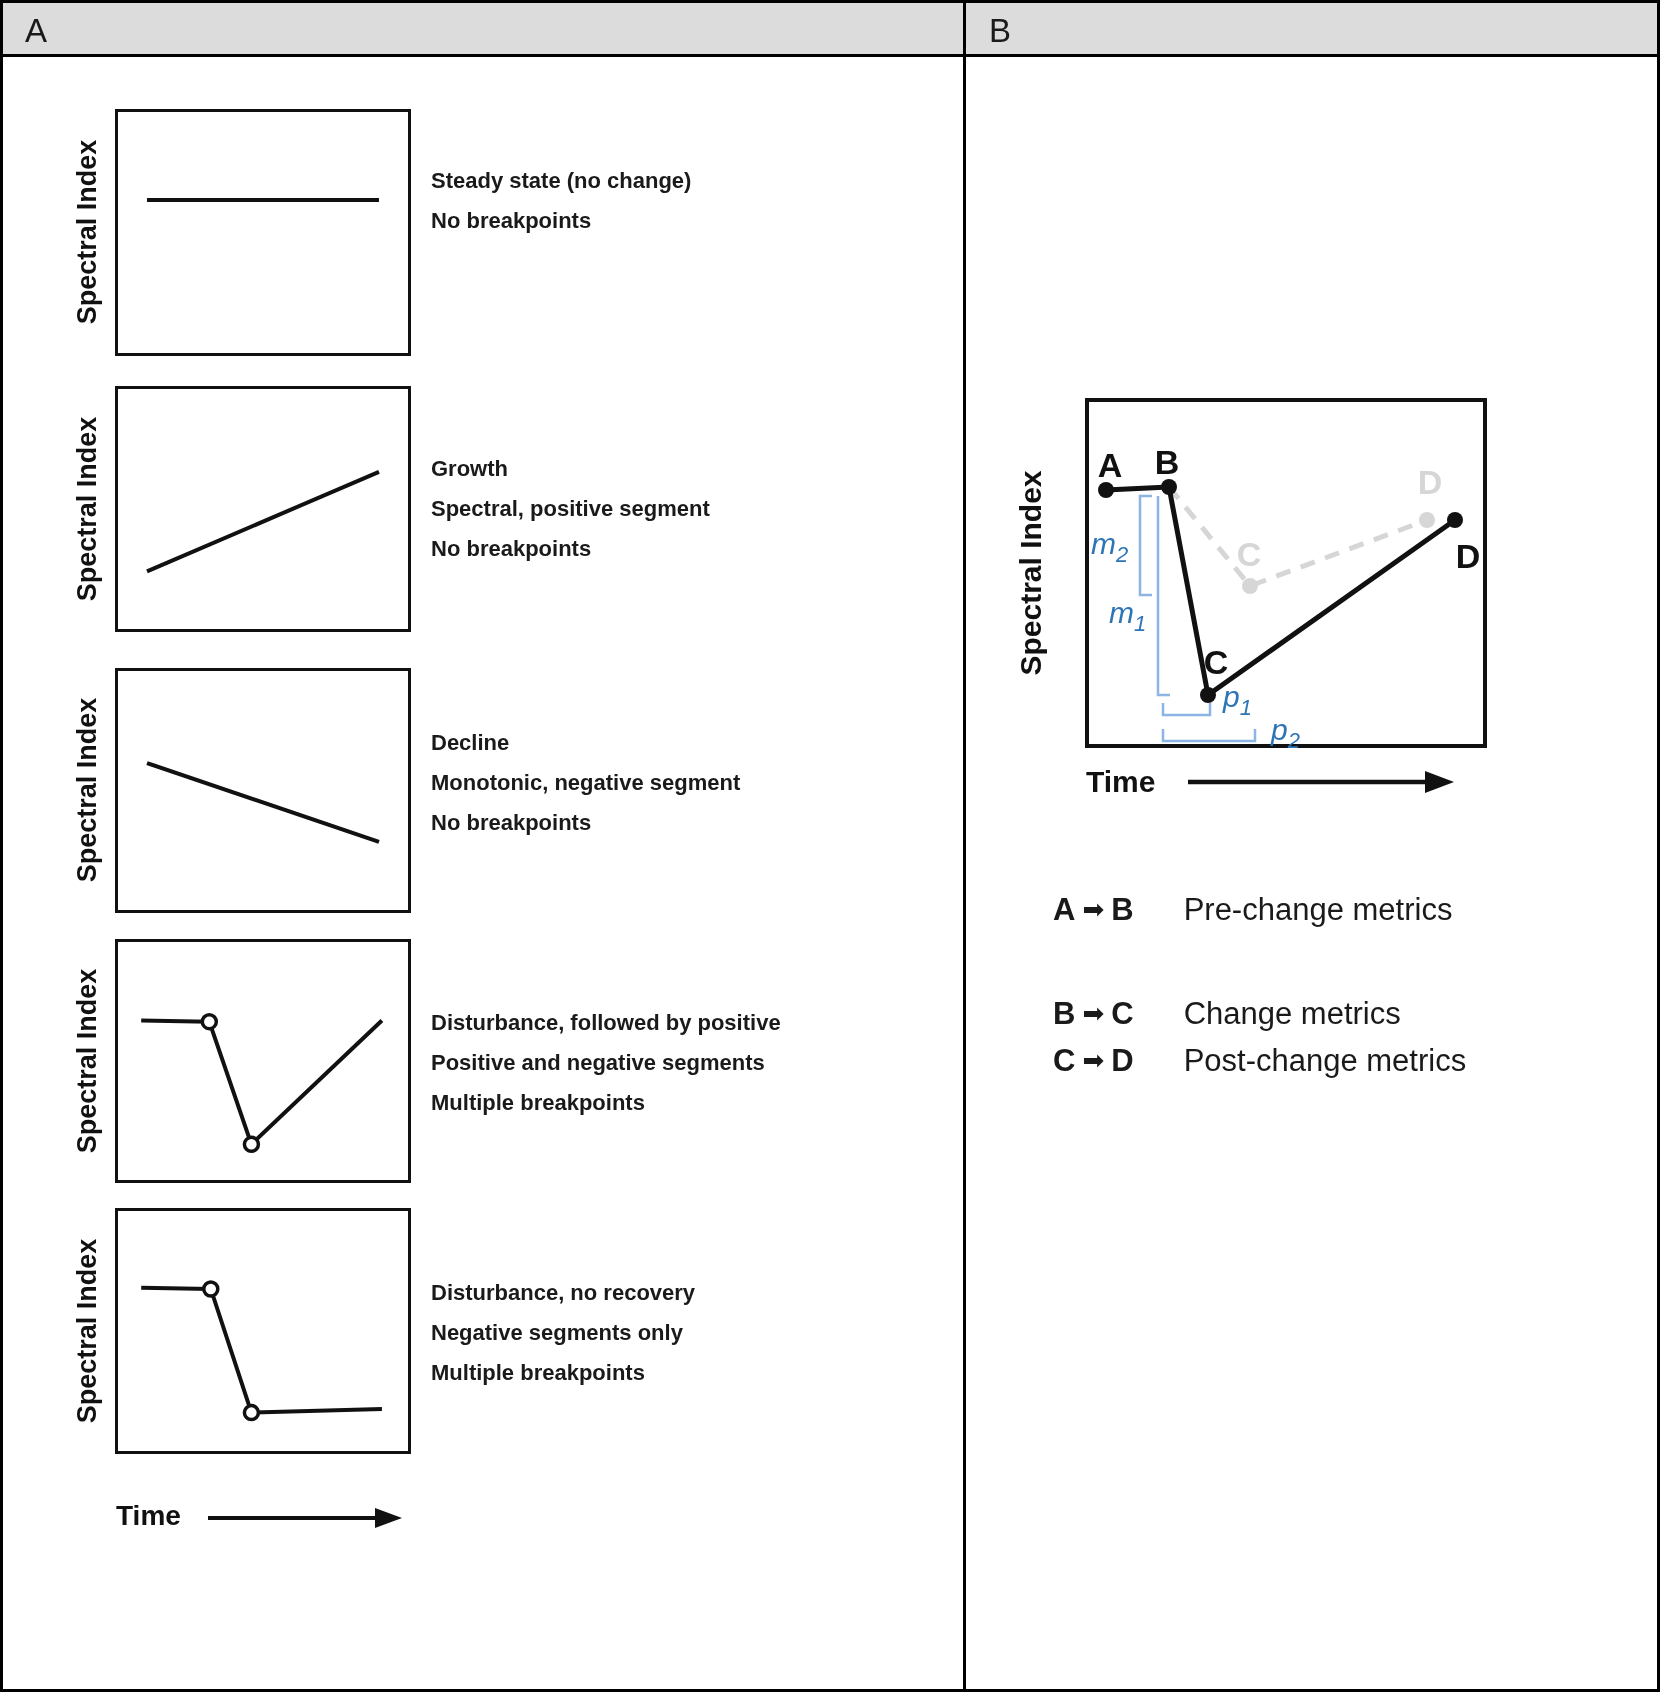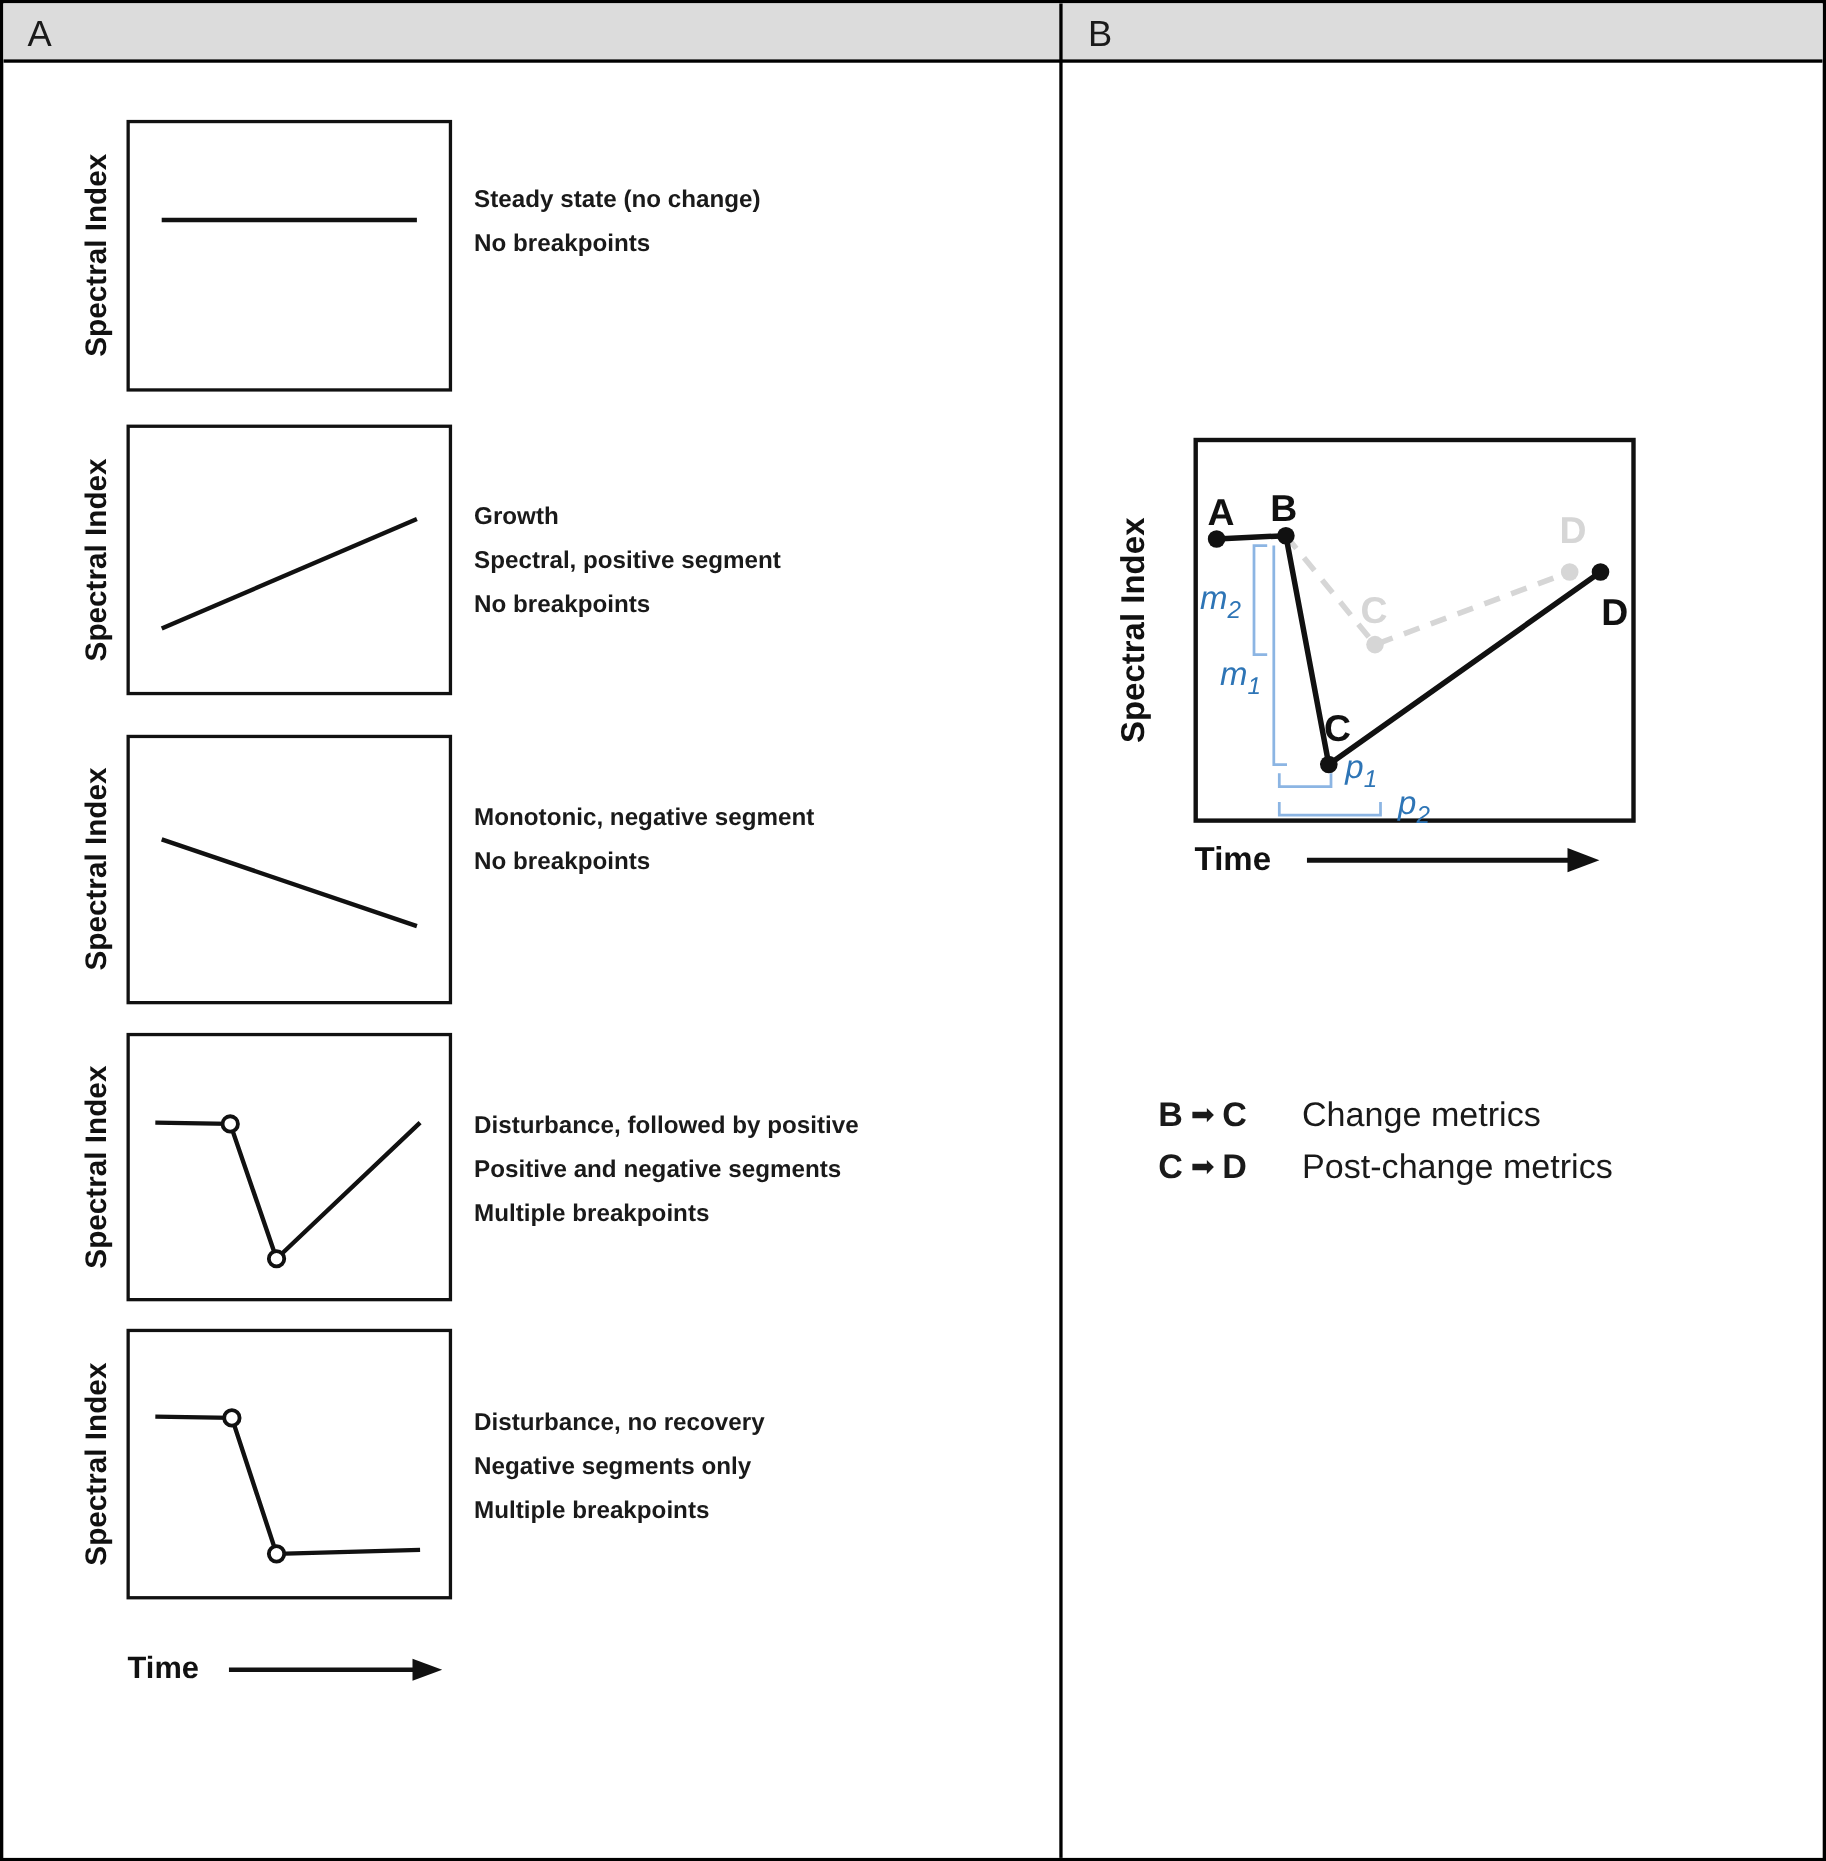--- a/index.html
+++ b/index.html
@@ -128,20 +128,21 @@
     <div>No breakpoints</div>
   </div>
 
   <div class="mini-box" style="top:665px;height:245px;">
     <svg class="mini" viewBox="0 0 290 240" preserveAspectRatio="none">
         <polyline points="29.0,92.4 261.0,171.6" class="traj"></polyline>
       </svg>
   </div>
   <div class="ylab" style="left:-39px;top:770px;">Spectral Index</div>
   <div class="desc-block" style="top:720px;">
+    <div>Decline</div>
     <div>Monotonic, negative segment</div>
     <div>No breakpoints</div>
   </div>
 
   <div class="mini-box" style="top:936px;height:244px;">
     <svg class="mini" viewBox="0 0 290 240" preserveAspectRatio="none">
         <polyline points="23.2,79.2 91.3,80.4 133.4,204.0 263.9,79.2" class="traj"></polyline>
         <circle cx="91.3" cy="80.4" r="7" class="bp"></circle>
         <circle cx="133.4" cy="204.0" r="7" class="bp"></circle>
       </svg>
@@ -206,20 +207,24 @@
       <text class="metric" x="182" y="338"><tspan>p</tspan><tspan class="sub" dy="8">2</tspan></text>
     </svg>
   </div>
 
   <div class="time-row-label" style="left:1083px;top:762px;font-size:30px;">Time</div>
   <svg class="arrow-svg" style="left:1185px;top:765px;" width="270" height="28">
     <line class="arrow-line" x1="0" y1="14" x2="240" y2="14" style="stroke-width:4.5;"></line>
     <polygon class="arrow-head" points="237,3 266,14 237,25"></polygon>
   </svg>
 
+  <div class="legend-row" style="top:886px;">
+    <span class="lg-pair"><span>A</span><span class="lg-arrow">➡</span><span>B</span></span>
+    <span class="lg-desc">Pre-change metrics</span>
+  </div>
   <div class="legend-row" style="top:990px;">
     <span class="lg-pair"><span>B</span><span class="lg-arrow">➡</span><span>C</span></span>
     <span class="lg-desc">Change metrics</span>
   </div>
   <div class="legend-row" style="top:1037px;">
     <span class="lg-pair"><span>C</span><span class="lg-arrow">➡</span><span>D</span></span>
     <span class="lg-desc">Post-change metrics</span>
   </div>
 
 </div>

